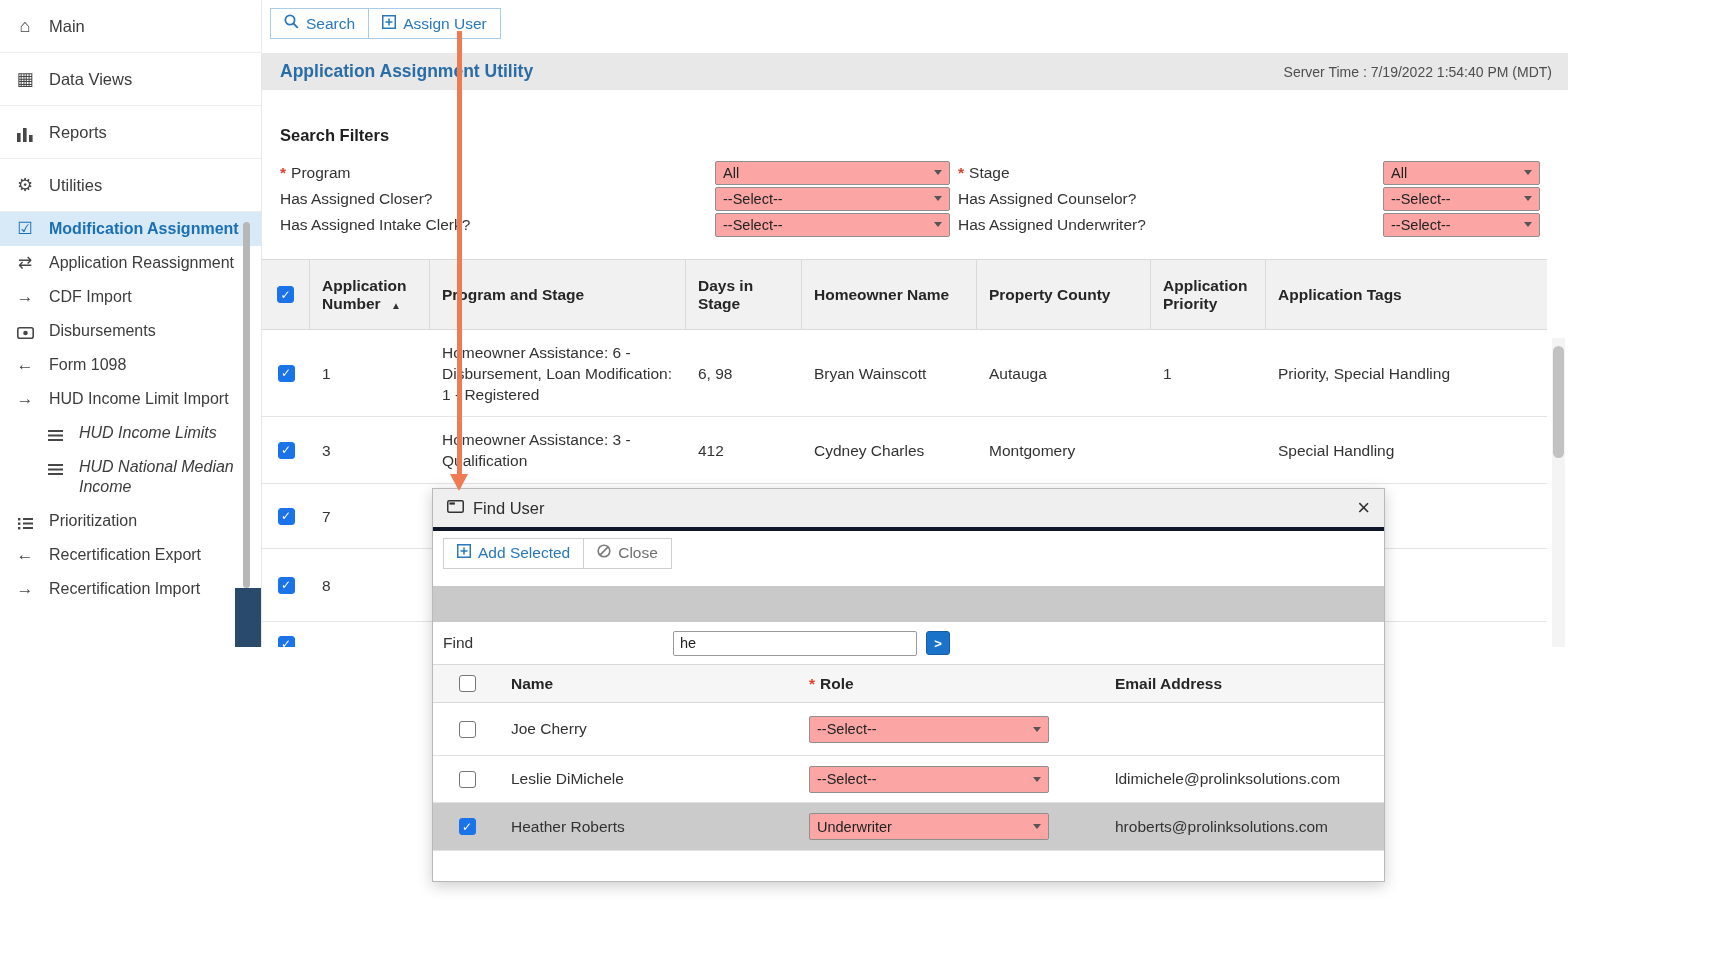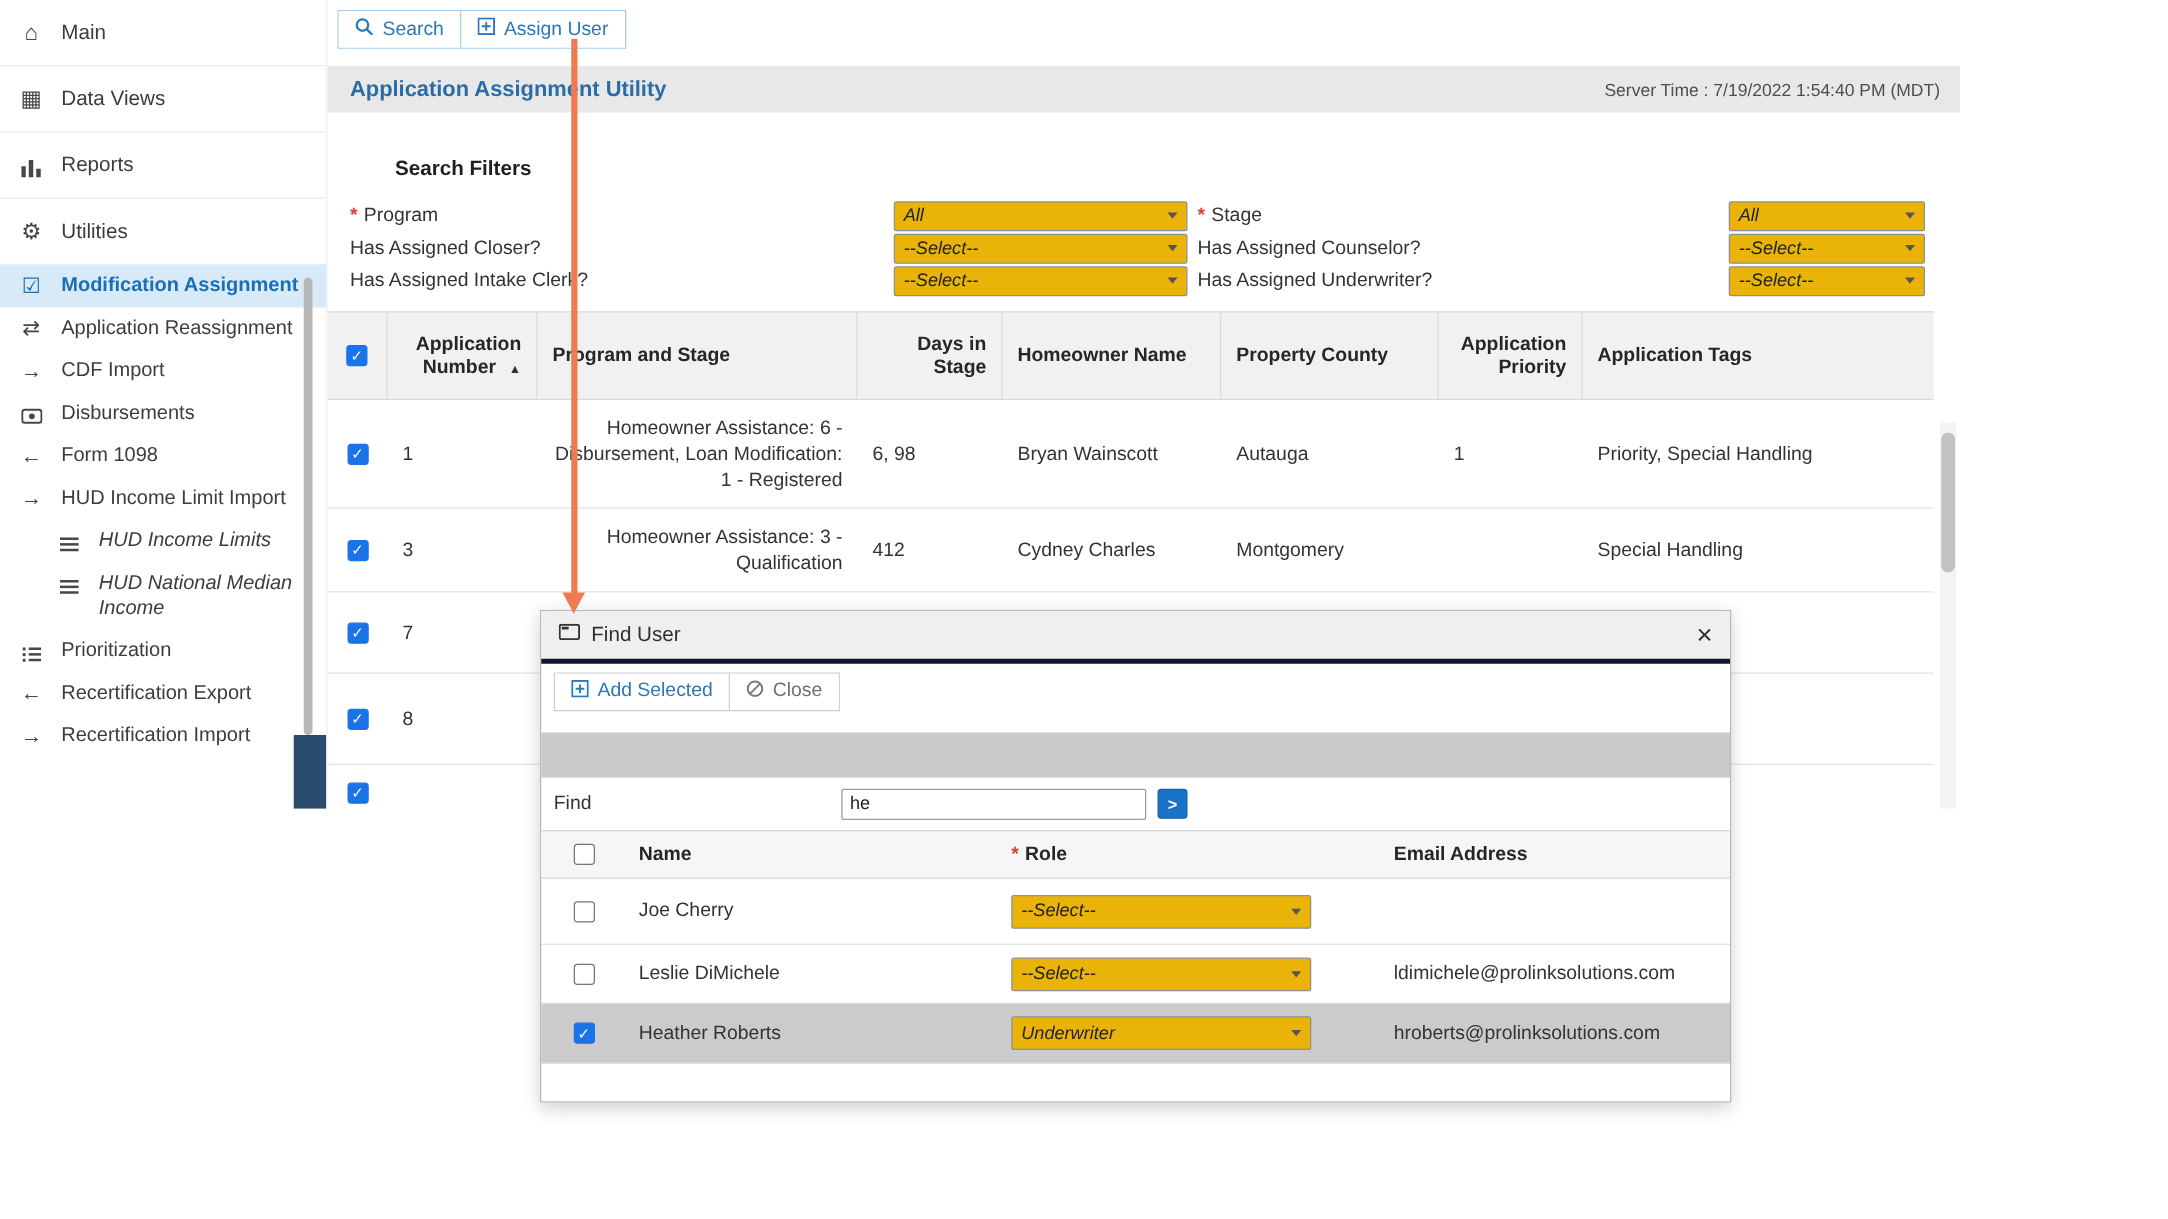--- a/index.html
+++ b/index.html
@@ -27,34 +27,34 @@
   .btn-group.gray{border:1px solid #cfcfcf;}
   .tb-btn{display:inline-flex;align-items:center;gap:7px;height:29px;padding:0 13px;background:#fff;border:none;font-family:"Liberation Sans","DejaVu Sans",sans-serif;font-size:15.5px;color:#2878ba;cursor:pointer;}
   .btn-group.blue .tb-btn + .tb-btn{border-left:1px solid #a9cce9;}
   .btn-group.gray .tb-btn + .tb-btn{border-left:1px solid #cfcfcf;}
   .tb-btn.gray-text{color:#6f6f6f;}
   .page-header{margin-top:7px;height:37px;background:#e8e8e8;display:flex;align-items:center;}
   .page-title{padding-left:18px;font-size:17.5px;font-weight:700;color:#2a6da6;}
   .server-time{margin-left:auto;padding-right:16px;font-size:14px;color:#4e4e4e;}
 
   .filters{padding:36px 0 0 18px;}
-  .filters-title{font-size:16.5px;font-weight:700;color:#1f1f1f;margin-left:36px;}
+  .filters-title{font-size:16.5px;font-weight:700;color:#1f1f1f;}
   .f-rows{margin-top:15px;}
   .f-row{display:flex;align-items:center;height:25px;margin-top:1px;}
   .f-label{width:435px;font-size:15.5px;color:#333;flex:none;display:flex;align-items:center;}
   .f-label.right{width:433px;padding-left:8px;}
   .req{color:#e03e2d;font-style:normal;margin-right:5px;font-weight:700;}
 
-  .sel{height:24px;background:#eab308;border:1px solid #8f8f8f;border-radius:2px;display:flex;align-items:center;padding:0 7px;font-size:14.5px;color:#222;cursor:pointer;font-style:italic;}
+  .sel{height:24px;background:#fca5a5;border:1px solid #8f8f8f;border-radius:2px;display:flex;align-items:center;padding:0 7px;font-size:14.5px;color:#222;cursor:pointer;}
   .sel .car{margin-left:auto;width:0;height:0;border-left:4.5px solid transparent;border-right:4.5px solid transparent;border-top:5.5px solid #555;}
   .w235{width:235px;} .w157{width:157px;}
   .sel.role{width:240px;height:27px;}
 
   
-  .grid{margin-top:12px;width:1285px;text-align:right;}
+  .grid{margin-top:22px;width:1285px;}
   .g-head,.g-row{display:grid;grid-template-columns:48px 120px 256px 116px 175px 174px 115px 281px;}
   .g-head{background:#f1f1f1;border-top:1px solid #dadada;border-bottom:1px solid #dadada;}
   .g-head .g-cell{min-height:69px;display:flex;align-items:center;padding:6px 12px;font-weight:700;font-size:15.5px;color:#262626;border-right:1px solid #dadada;}
   .g-head .g-cell:last-child{border-right:none;}
   .g-row .g-cell{display:flex;align-items:center;padding:6px 12px;font-size:15.5px;color:#333;line-height:21px;}
   .g-row{border-bottom:1px solid #e4e4e4;}
   .g-cell.cbc{justify-content:center;padding:6px 0;}
   .g-row.r0{min-height:87px;} .g-row.r1{min-height:67px;} .g-row.r2{min-height:65px;} .g-row.r3{min-height:73px;} .g-row.r4{min-height:45px;}
   .hwrap{display:inline;}
   .sort{font-size:10px;margin-left:6px;color:#333;}

